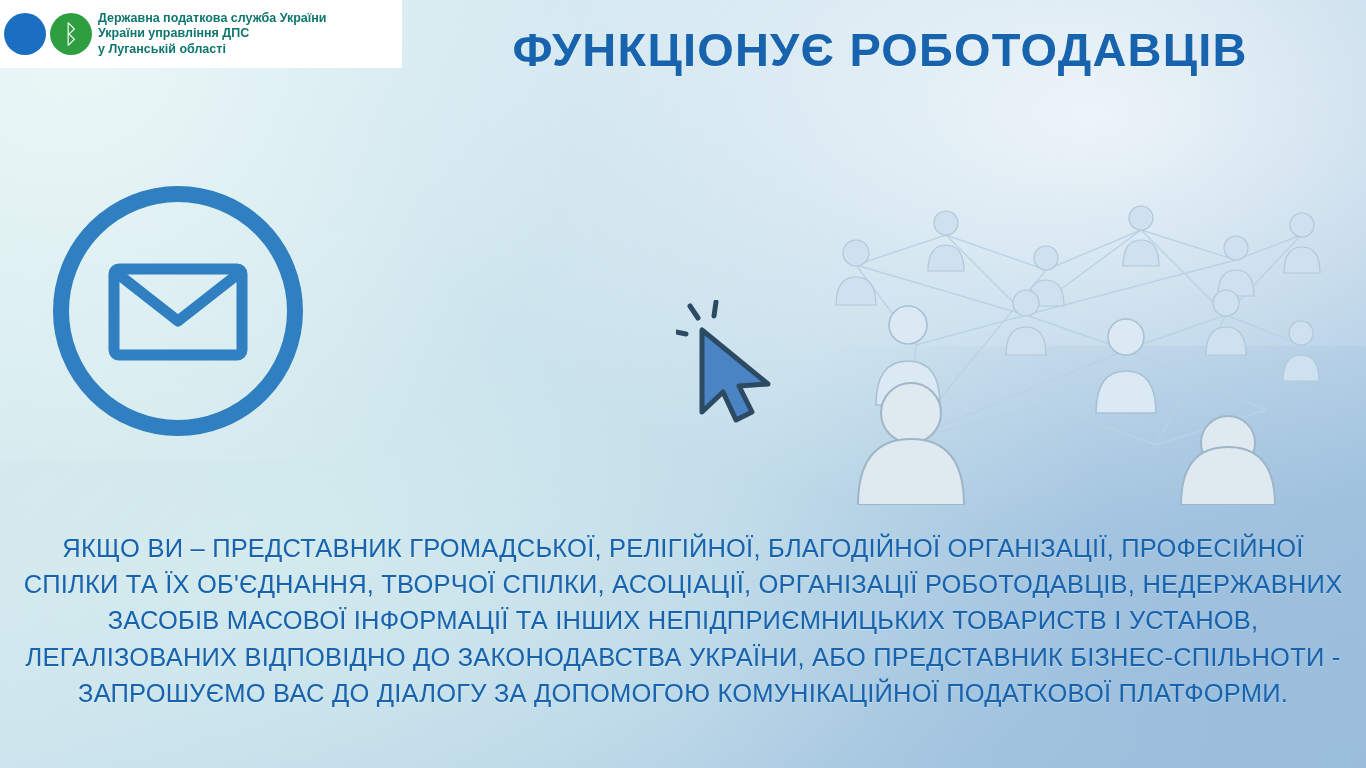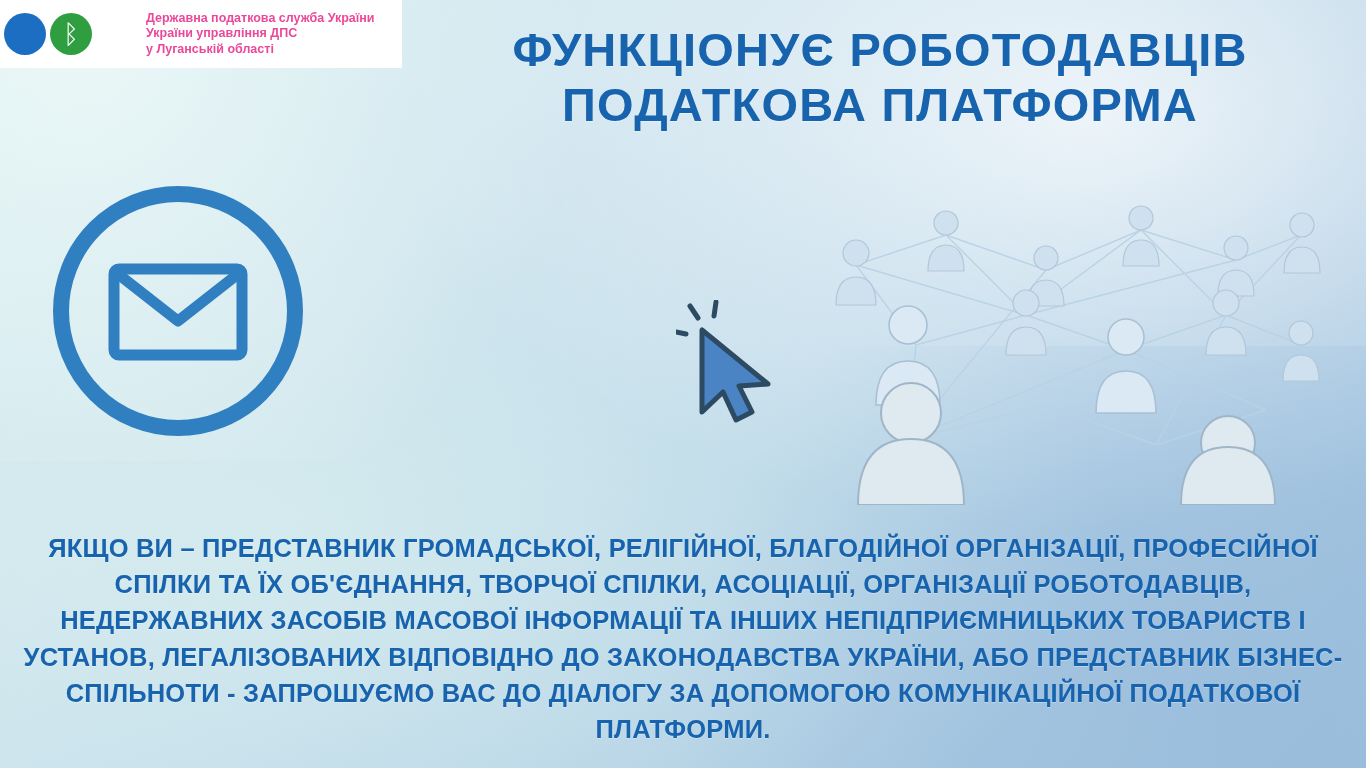--- a/index.html
+++ b/index.html
@@ -74,23 +74,22 @@
   }
   .logo-text {
     display: flex;
     flex-direction: column;
     justify-content: center;
     line-height: 1.22;
   }
   .logo-text span {
     font-size: 12.5px;
     font-weight: bold;
-    color: #ec4899;
+    color: #0f766e;
     white-space: nowrap;
-    margin-left: 48px;
   }
 
   
   .heading {
     position: absolute;
     left: 420px;
     top: 22px;
     width: 920px;
     text-align: center;
     color: #1763ad;
@@ -144,21 +143,21 @@
 
   
   .body-text {
     position: absolute;
     left: 18px;
     right: 18px;
     top: 530px;
     text-align: center;
     color: #1763ad;
     font-size: 25.5px;
-    font-weight: bold;
+    font-weight: normal;
     line-height: 1.42;
     letter-spacing: 0.2px;
     text-shadow: 0 1px 0 rgba(255,255,255,0.3);
   }
 </style>
 </head>
 <body>
 
 <div class="poster">
   <div class="wash-a"></div>
@@ -173,21 +172,20 @@
     </div>
     <div class="logo-text">
       <span>Державна податкова служба України</span>
       <span>України управління ДПС</span>
       <span>у Луганській області</span>
     </div>
   </div>
 
   <div class="heading">
     <div>ФУНКЦІОНУЄ РОБОТОДАВЦІВ</div>
-    <div>ПОДАТКОВА ПЛАТФОРМА</div>
   </div>
 
   <div class="mail-icon">
     <svg width="260" height="260" viewBox="0 0 260 260" xmlns="http://www.w3.org/2000/svg">
       <circle cx="130" cy="130" r="117" fill="none" stroke="#2f7fc1" stroke-width="16"></circle>
       <rect x="66" y="88" width="128" height="86" rx="5" ry="5" fill="none" stroke="#2f7fc1" stroke-width="11"></rect>
       <path d="M70 93 L130 140 L190 93" fill="none" stroke="#2f7fc1" stroke-width="11" stroke-linejoin="round" stroke-linecap="round"></path>
     </svg>
   </div>
 

